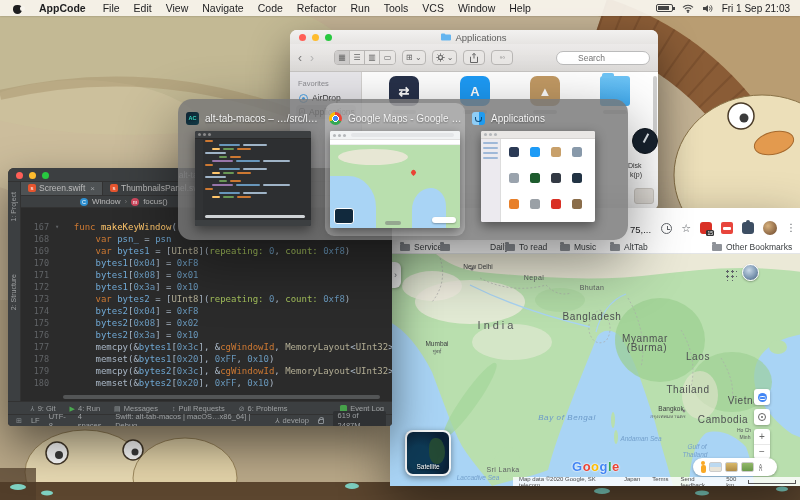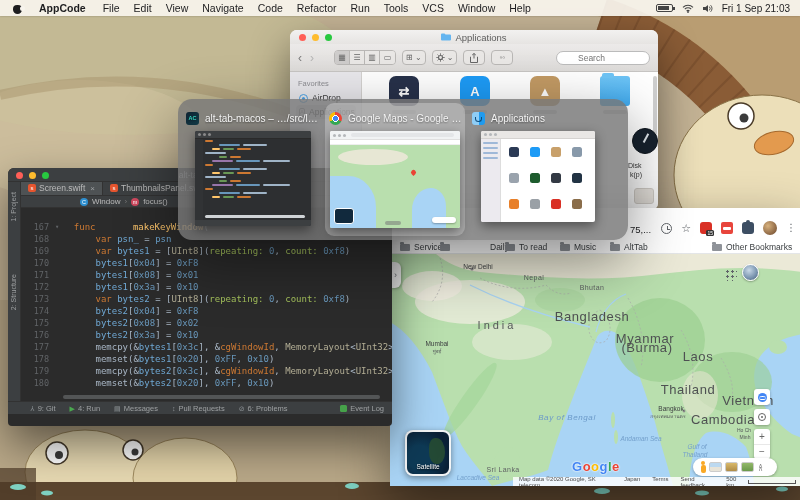--- a/index.html
+++ b/index.html
@@ -93,21 +93,21 @@
   .cb-m{background:#d0485e;}
   .crumb-sep{color:#777;}
   .ac-strip{position:absolute;left:0;top:14px;bottom:25px;width:13px;background:#3c3f41;border-right:1px solid #323232;}
   .strip-label{position:absolute;writing-mode:vertical-rl;transform:rotate(180deg);font-size:7px;color:#9da0a2;left:2px;}
   .sl-0{top:10px;}.sl-1{top:92px;}
   .ac-editor{position:absolute;left:13px;top:53px;right:0;height:180px;background:#2b2b2b;font-family:"DejaVu Sans Mono",monospace;font-size:9px;overflow:hidden;}
   .cl{height:12px;line-height:12px;white-space:pre;display:flex;}
   .cl .ln{width:34px;flex:none;text-align:right;padding-right:6px;color:#606366;font-size:8.5px;}
   .cl .fold{width:8px;flex:none;color:#606366;font-size:7px;}
   .tk-kw{color:#cc7832;}
-  .tk-fn{color:#ffc66b;margin-left:32px;}
+  .tk-fn{color:#ffc66b;}
   .tk-v{color:#6fa8d4;}
   .tk-n{color:#6897bb;}
   .tk-p{color:#a9b7c6;}
   .tk-t{color:#b3ae95;}
   .tk-lbl{color:#a5c25c;}
   .tk-f{color:#cc7832;}
   .ac-hscroll{position:absolute;left:55px;right:12px;bottom:27px;height:4px;background:#5a5d5e;border-radius:2px;opacity:.85;}
   .ac-toolwin{position:absolute;left:0;right:0;bottom:12px;height:13px;background:#3c3f41;border-top:1px solid #323232;
               display:flex;align-items:center;font-size:7.5px;color:#9da0a2;gap:14px;padding:0 8px 0 22px;}
   .twi{display:flex;align-items:center;gap:3px;}
@@ -143,21 +143,21 @@
   .ci-ext3::before{content:"";position:absolute;left:4px;top:-2px;width:4px;height:4px;background:#3d4e63;border-radius:50%;}
   .ci-avatar{width:14px;height:14px;border-radius:50%;background:radial-gradient(circle at 35% 35%,#d8b27e,#8a6442 70%,#5c4026);}
   .ci-dots{color:#5f6368;font-size:10px;line-height:10px;letter-spacing:0;}
   .ch-bookmarks{height:14px;background:#fff;border-bottom:1px solid #e4e6e8;position:relative;display:flex;align-items:center;}
   .bm-item{position:absolute;display:flex;align-items:center;gap:4px;font-size:8.5px;color:#3c4043;top:1px;height:12px;}
   .bm-folder{width:10px;height:7px;background:#8f9399;border-radius:1px;position:relative;flex:none;}
   .bm-folder::before{content:"";position:absolute;top:-2px;left:0;width:4px;height:2px;background:#8f9399;border-radius:1px 1px 0 0;}
   .ch-map{position:relative;height:232px;overflow:hidden;}
   .map-label{position:absolute;transform:translate(-50%,-50%);white-space:nowrap;pointer-events:none;}
   .country-lg{font-size:11px;color:#56585a;letter-spacing:3px;}
-  .country{font-size:13px;color:#4e5052;letter-spacing:.6px;}
+  .country{font-size:10px;color:#4e5052;letter-spacing:.6px;}
   .region{font-size:7px;color:#5f6163;letter-spacing:.4px;}
   .city-sm{font-size:6.5px;color:#3c3e40;}
   .city-xs{font-size:5px;color:#55585a;}
   .water{font-size:8px;color:#6b99c8;font-style:italic;letter-spacing:.6px;}
   .water-sm{font-size:6.5px;color:#74a0cc;font-style:italic;}
   .mp-left-tab{position:absolute;left:0;top:8px;width:11px;height:26px;background:#fff;border-radius:0 6px 6px 0;
                box-shadow:1px 1px 3px rgba(0,0,0,.25);display:flex;align-items:center;justify-content:center;color:#70757a;font-size:9px;}
   .mp-apps{position:absolute;left:334px;top:14px;width:13px;height:13px;
            background-image:radial-gradient(circle,#5f6368 1px,transparent 1.2px);background-size:5px 5px;background-position:1px 1px;}
   .mp-avatar{position:absolute;left:352px;top:10px;width:17px;height:17px;border-radius:50%;
@@ -471,20 +471,33 @@
         </span>
         <span class="twi">
           <span class="tw-ico prob">⊘</span>
           <span>6: Problems</span>
         </span>
         <span class="twi right">
           <span class="tw-ico ev"></span>
           <span>Event Log</span>
         </span>
       </div>
+    <div class="ac-status" id="ac-status">
+        <span class="st-grid">⊞</span>
+        <span>LF</span>
+        <span>UTF-8</span>
+        <span>4 spaces</span>
+        <span>Swift: alt-tab-macos | macOS…x86_64] | Debug</span>
+        <span class="st-sep">
+          <span class="st-branch">Y</span>
+          <span>develop</span>
+        </span>
+        <span class="st-lock"></span>
+        <span class="st-mem">619 of 2487M</span>
+      </div>
   </div>
 
   <div class="chrome">
     <div class="ch-top">
       <span class="ch-url">75,...</span>
       <span class="ch-icons">
         <span class="ci-clock"></span>
         <span class="ci-star">☆</span>
         <span class="ci-ext1" id="ext-badge" data-badge="15"></span>
         <span class="ci-ext2"></span>

